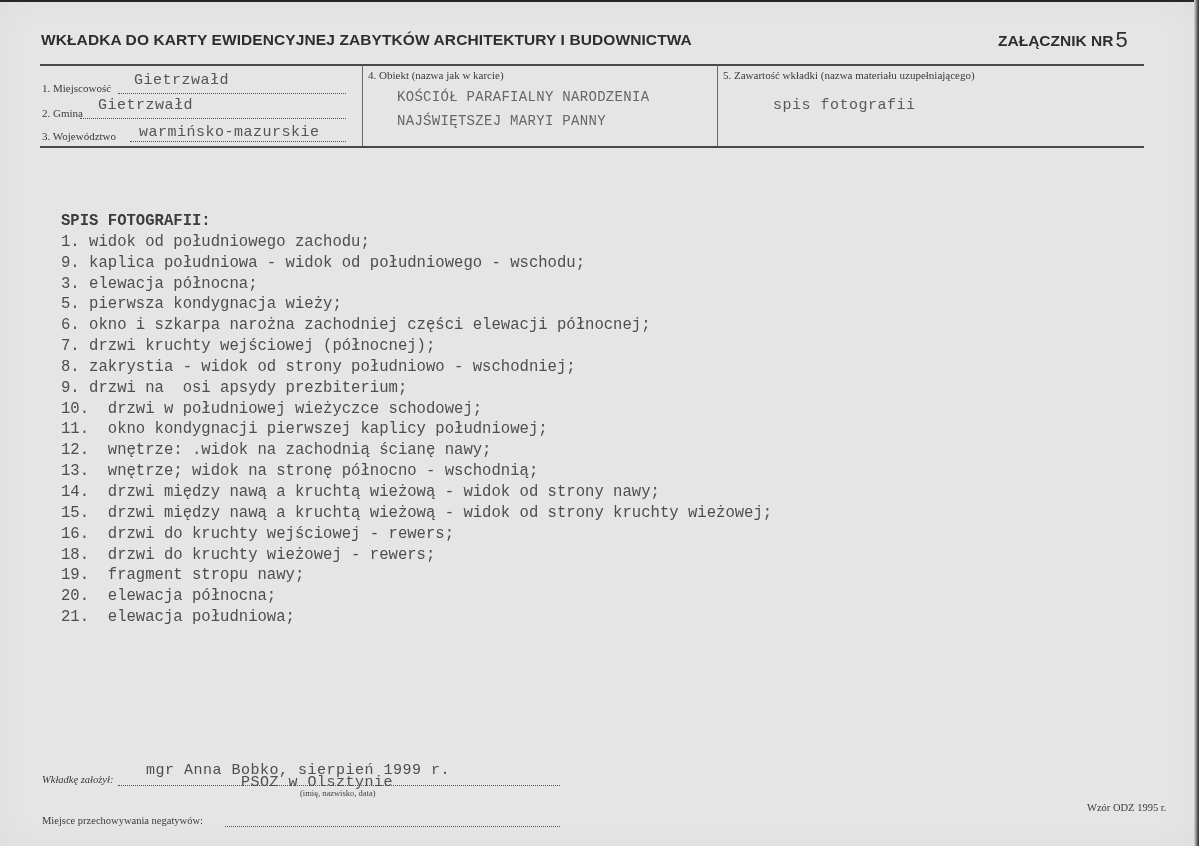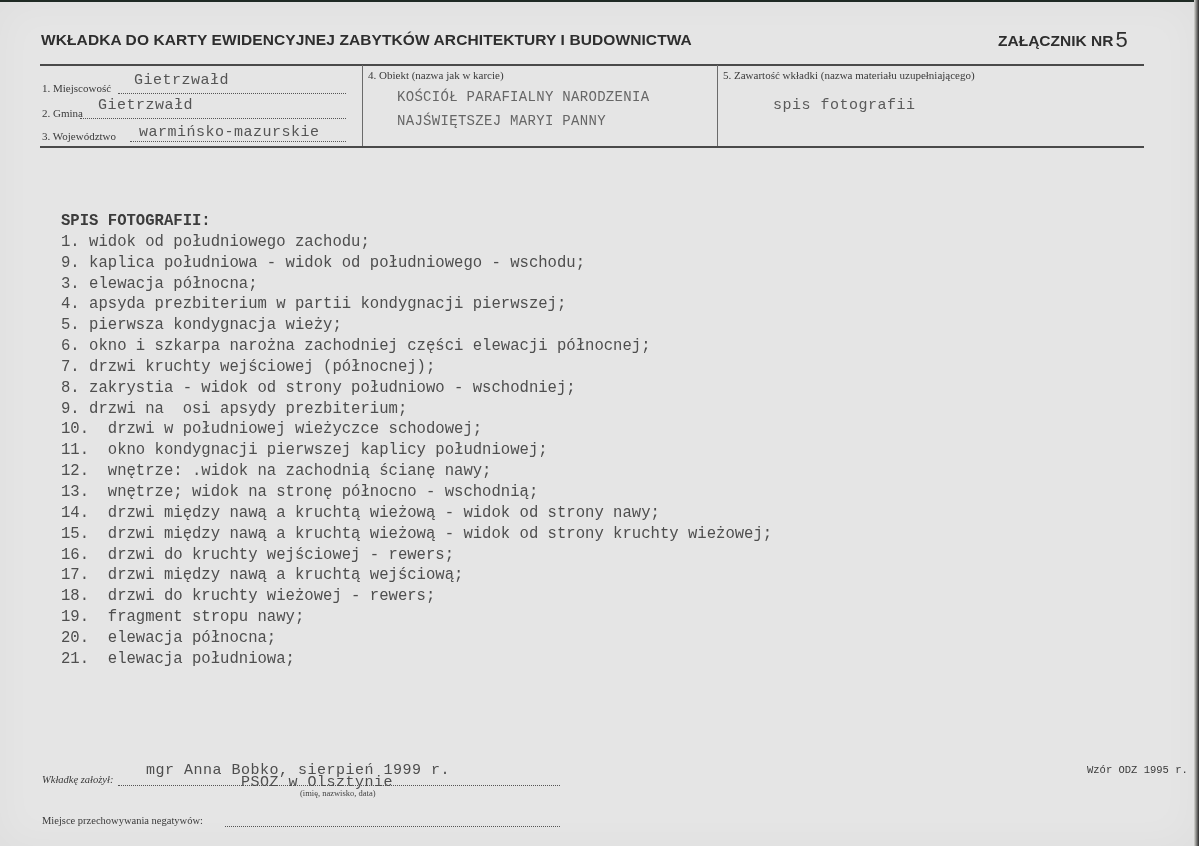--- a/index.html
+++ b/index.html
@@ -94,46 +94,44 @@
   <div>
     <div class="serif-label" style="left:723px; top:67px;">5. Zawartość wkładki (nazwa materiału uzupełniającego)</div>
     <div class="typed field" style="left:773px; top:95px; color:#5a5a5a;">spis fotografii</div>
   </div>
 
   <div class="list">
     <div class="heading">SPIS FOTOGRAFII:</div>
     <div class="item">1. widok od południowego zachodu;</div>
     <div class="item">9. kaplica południowa - widok od południowego - wschodu;</div>
     <div class="item">3. elewacja północna;</div>
-    <div class="item">4. apsyda prezbiterium w partii kondygnacji pierwszej;</div>
     <div class="item">5. pierwsza kondygnacja wieży;</div>
     <div class="item">6. okno i szkarpa narożna zachodniej części elewacji północnej;</div>
     <div class="item">7. drzwi kruchty wejściowej (północnej);</div>
     <div class="item">8. zakrystia - widok od strony południowo - wschodniej;</div>
     <div class="item">9. drzwi na  osi apsydy prezbiterium;</div>
     <div class="item">10.  drzwi w południowej wieżyczce schodowej;</div>
     <div class="item">11.  okno kondygnacji pierwszej kaplicy południowej;</div>
     <div class="item">12.  wnętrze: .widok na zachodnią ścianę nawy;</div>
     <div class="item">13.  wnętrze; widok na stronę północno - wschodnią;</div>
     <div class="item">14.  drzwi między nawą a kruchtą wieżową - widok od strony nawy;</div>
     <div class="item">15.  drzwi między nawą a kruchtą wieżową - widok od strony kruchty wieżowej;</div>
     <div class="item">16.  drzwi do kruchty wejściowej - rewers;</div>
-    <div class="item">17.  drzwi między nawą a kruchtą wejściową;</div>
     <div class="item">18.  drzwi do kruchty wieżowej - rewers;</div>
     <div class="item">19.  fragment stropu nawy;</div>
     <div class="item">20.  elewacja północna;</div>
     <div class="item">21.  elewacja południowa;</div>
   </div>
 
   <div>
     <div class="serif-label footer-label" style="left:42px; top:772px;font-style:italic;">Wkładkę założył:</div>
     <div class="dots" style="left:118px; top:782px; width:442px;"></div>
     <div class="typed field" style="left:146px; top:760px; color:#4e4e4e;">mgr Anna Bobko, sierpień 1999 r.</div>
     <div class="small-note" style="left:300px; top:786px;">(imię, nazwisko, data)</div>
 
     <div class="serif-label footer-label" style="left:42px; top:813px;">Miejsce przechowywania negatywów:</div>
     <div class="dots" style="left:225px; top:823px; width:335px;"></div>
     <div class="typed field" style="left:241px; top:772px; color:#4e4e4e;text-align:right;">PSOZ w Olsztynie</div>
 
-    <div class="serif-label footer-label" style="left:1087px; top:762px;font-family:Liberation Mono, monospace;">Wzór ODZ 1995 r.</div>
+    <div class="serif-label footer-label" style="left:1087px; top:800px;">Wzór ODZ 1995 r.</div>
   </div>
 </div>
 <div class="edge-right"></div>
 
 </body></html>

